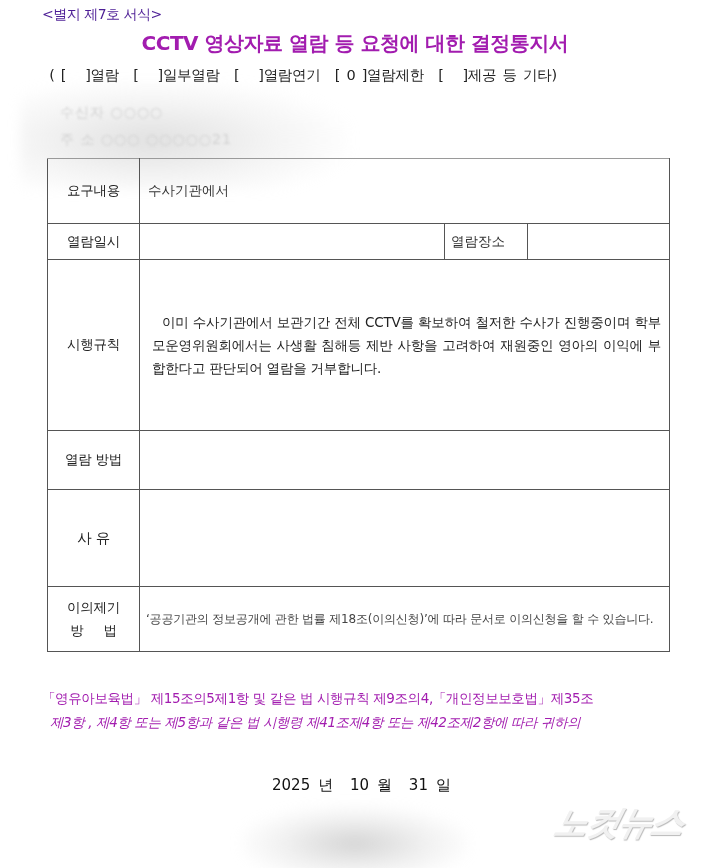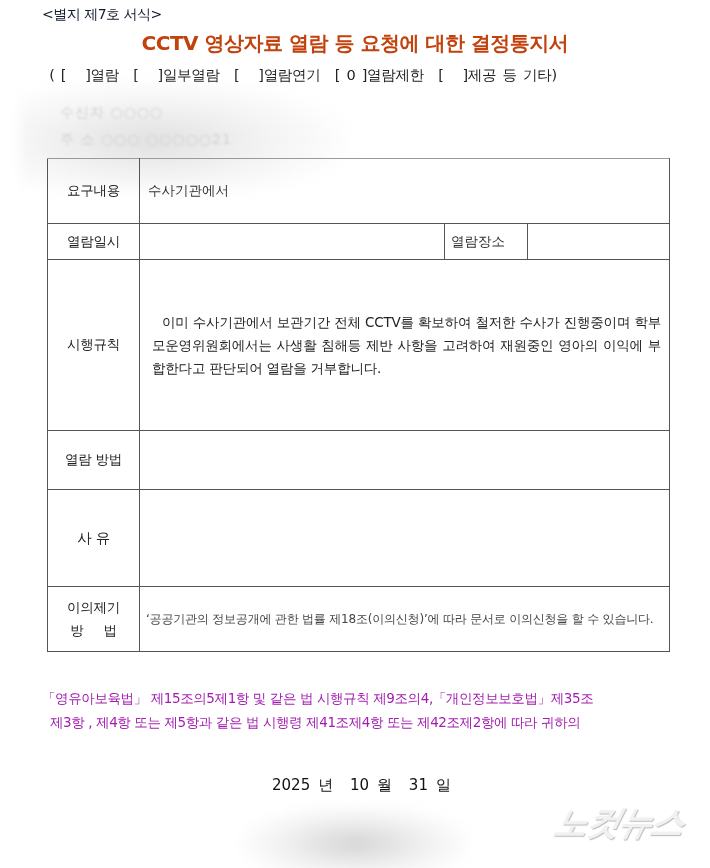--- a/index.html
+++ b/index.html
@@ -2,22 +2,22 @@
 <html><head>
   <meta charset="utf-8">
   <style>
     html, body { margin: 0; padding: 0; }
     body {
       width: 710px; height: 868px; position: relative; overflow: hidden;
       background: #ffffff; color: #1a1a1a;
       font-family: "DejaVu Sans", "Liberation Sans", sans-serif;
     }
     .abs { position: absolute; }
-    .form-label { left: 42px; top: 6px; font-size: 14px; color: #0f172a; letter-spacing: -0.5px; }
-    .title { left: 0; width: 710px; top: 30px; text-align: center; font-size: 20px; font-weight: bold; letter-spacing: -0.5px; color: #c2410c; }
+    .form-label { left: 42px; top: 6px; font-size: 14px; color: #4c1d95; letter-spacing: -0.5px; }
+    .title { left: 0; width: 710px; top: 30px; text-align: center; font-size: 20px; font-weight: bold; letter-spacing: -0.5px; color: #a21caf; }
     .options { left: 0; width: 606px; top: 66px; text-align: center; font-size: 14.5px; color: #222; letter-spacing: -0.3px; word-spacing: 2px; }
     .opt { margin: 0 4px; white-space: pre; }
 
     
     .blur-top {
       left: 20px; top: 80px; width: 330px; height: 110px;
       background: radial-gradient(ellipse at 40% 55%, rgba(200,200,200,0.55) 0%, rgba(225,225,225,0.35) 45%, rgba(255,255,255,0) 75%);
       filter: blur(6px);
     }
     .faded-line { font-size: 14px; color: #d2d2d2; letter-spacing: 1px; filter: blur(1px); }
@@ -37,21 +37,21 @@
     td.value { padding-left: 8px !important; color: #333; }
     .notice-body {
       padding: 0 8px 0 12px; line-height: 23px; text-align: justify; font-size: 13.5px; color: #222;
       text-indent: 10px; letter-spacing: -0.2px;
     }
     .appeal-body { padding: 0 6px 0 6px; line-height: 20px; font-size: 12px; color: #444; text-align: justify; letter-spacing: -0.2px; }
     .stack-label { line-height: 23px; }
     .stack-label span { display: block; }
 
     .legal-text { left: 42px; top: 686px; width: 620px; font-size: 13.5px; line-height: 24px; color: #a21caf; letter-spacing: -0.4px; }
-    .legal-text div:nth-child(2), .legal-text div:nth-child(3) { padding-left: 8px; }
+    .legal-text div:nth-child(2), .legal-text div:nth-child(3) { padding-left: 8px; font-style: italic; }
     .date { left: 272px; top: 776px; font-size: 15px; color: #111; word-spacing: 4px; }
     .date span { margin-right: 8px; }
 
     .watermark {
       left: 555px; top: 800px; font-size: 34px; font-weight: bold; font-style: italic;
       color: #f1f1f1; letter-spacing: -2px;
       text-shadow: 1px 1px 1px #b8b8b8, -1px -1px 0 #ffffff;
       transform: skewX(-14deg);
     }
   </style>

